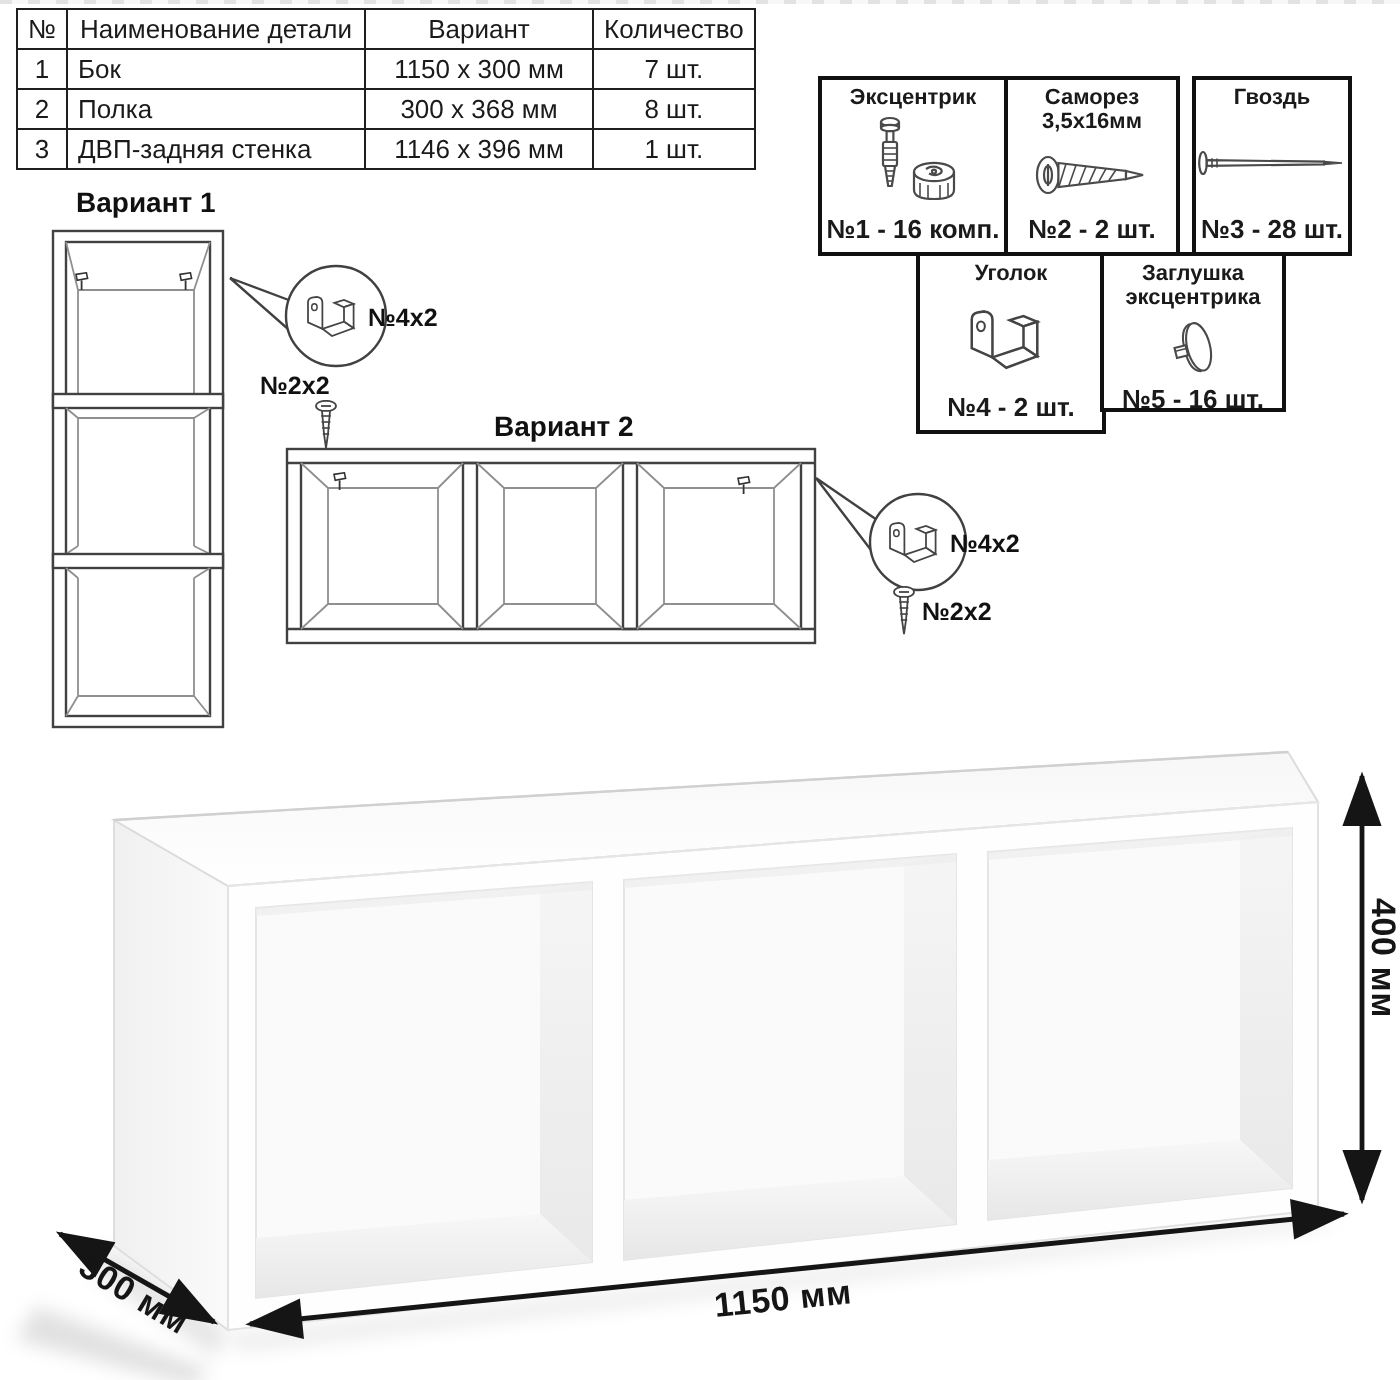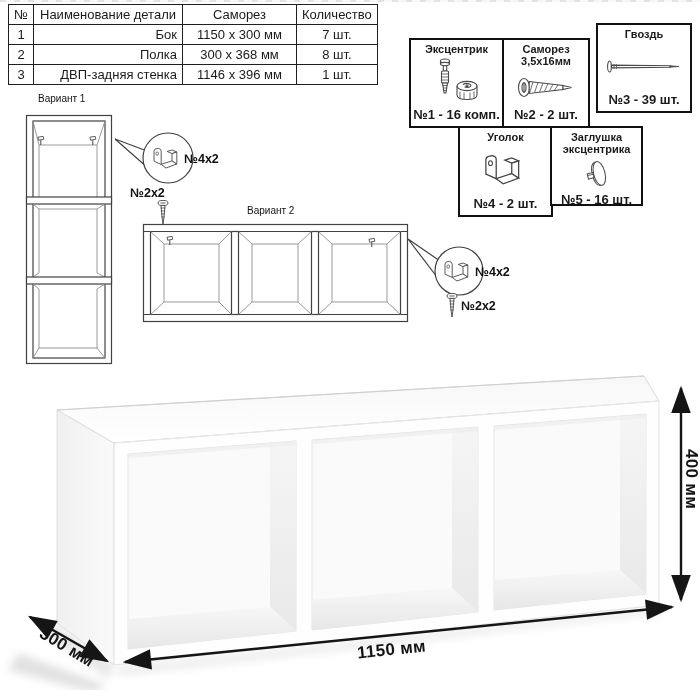--- a/index.html
+++ b/index.html
@@ -9,31 +9,31 @@
                background:repeating-linear-gradient(90deg,#d6d6d6 0 6px,#f4f4f4 6px 14px);
                opacity:.7; }
 
   
   table.parts { position:absolute; left:8px; top:4px; border-collapse:collapse; background:#fff; }
   .parts th, .parts td { border:1.6px solid #1f1f1f; font-size:13px; padding:0 5px;
                          height:19px; line-height:17px; white-space:nowrap; }
   .parts th { font-weight:400; text-align:center; }
   .parts td { font-weight:400; }
   .parts td.c { text-align:center; }
-  .parts td.l { text-align:right; }
+  .parts td.l { text-align:left; }
 
   
   .hw-cell { position:absolute; border:2px solid #111; background:#fff; box-sizing:border-box;
              display:flex; flex-direction:column; align-items:center; justify-content:space-between;
              padding:3px 2px 4px 2px; }
   .hw-name { font-weight:700; font-size:11px; line-height:1.12; text-align:center; }
   .hw-qty  { font-weight:700; font-size:13px; white-space:nowrap; }
   .hw-ic   { flex:0 0 auto; }
 
-  .v-title { position:absolute; font-weight:400; font-size:10px; color:#111; }
+  .v-title { position:absolute; font-weight:700; font-size:14px; color:#111; }
 
   svg.layer { position:absolute; overflow:visible; }
   .st  { stroke:#414141; stroke-width:1.2; fill:none; }
   .stf { stroke:#414141; stroke-width:1.2; fill:#ffffff; }
   .in  { stroke:#8f8f8f; stroke-width:.9; fill:none; }
   text.lbl { font:700 12.5px "Liberation Sans",sans-serif; fill:#111; }
   text.dim { font:700 17px "Liberation Sans",sans-serif; fill:#151515; letter-spacing:.3px; }
   .ic { stroke:#4a4a4a; stroke-width:1.1; fill:#fff; }
   .icn { stroke:#4a4a4a; stroke-width:1.1; fill:none; }
   .icl { stroke:#4a4a4a; stroke-width:.8; fill:none; }
@@ -76,21 +76,21 @@
     <colgroup>
         <col style="width:25px">
         <col style="width:149px">
         <col style="width:114px">
         <col style="width:76px">
       </colgroup>
     <tbody>
         <tr>
       <th>№</th>
       <th>Наименование детали</th>
-      <th>Саморез</th>
+      <th>Вариант</th>
       <th>Количество</th>
     </tr>
     <tr>
       <td class="c">1</td>
       <td class="l">Бок</td>
       <td class="c">1150 x 300 мм</td>
       <td class="c">7 шт.</td>
     </tr>
     <tr>
       <td class="c">2</td>
@@ -145,30 +145,30 @@
       <line class="icl" x1="22" y1="8.1" x2="18.5" y2="18.1"></line>
       <line class="icl" x1="27" y1="8.6" x2="23.5" y2="17.6"></line>
       <line class="icl" x1="32" y1="9.2" x2="28.5" y2="16.9"></line>
       <line class="icl" x1="37" y1="9.8" x2="33.5" y2="16.2"></line>
       <line class="icl" x1="42" y1="10.4" x2="38.5" y2="15.6"></line>
       <path class="ic" d="M47,11 L55.5,13 L47,15 Z"></path>
     </svg>
     <div class="hw-qty">№2 - 2 шт.</div>
   </div>
 
-  <div class="hw-cell" style="left:596px;top:23px;width:96px;height:90px">
+  <div class="hw-cell" style="left:596px;top:38px;width:80px;height:90px">
     <div class="hw-name">Гвоздь</div>
     <svg class="hw-ic" width="76" height="15" viewBox="0 0 76 14">
       <ellipse class="ic" cx="3.5" cy="7" rx="1.9" ry="5.5"></ellipse>
       <path class="ic" d="M5.4,5.6 L64,6.3 L64,7.7 L5.4,8.4 Z"></path>
       <line class="icl" x1="8" y1="4.6" x2="8" y2="9.4"></line>
       <line class="icl" x1="10.5" y1="4.8" x2="10.5" y2="9.2"></line>
       <path d="M64,6.3 L73,7 L64,7.7 Z" fill="#4a4a4a" stroke="#4a4a4a" stroke-width="0.8"></path>
     </svg>
-    <div class="hw-qty">№3 - 39 шт.</div>
+    <div class="hw-qty">№3 - 28 шт.</div>
   </div>
 
   <div class="hw-cell" style="left:458px;top:126px;width:95px;height:91px">
     <div class="hw-name">Уголок</div>
     <svg class="hw-ic" width="46" height="35" viewBox="0 0 40 30">
       <use href="#bracket3d" x="0" y="0" width="40" height="30"></use>
     </svg>
     <div class="hw-qty">№4 - 2 шт.</div>
   </div>
 

